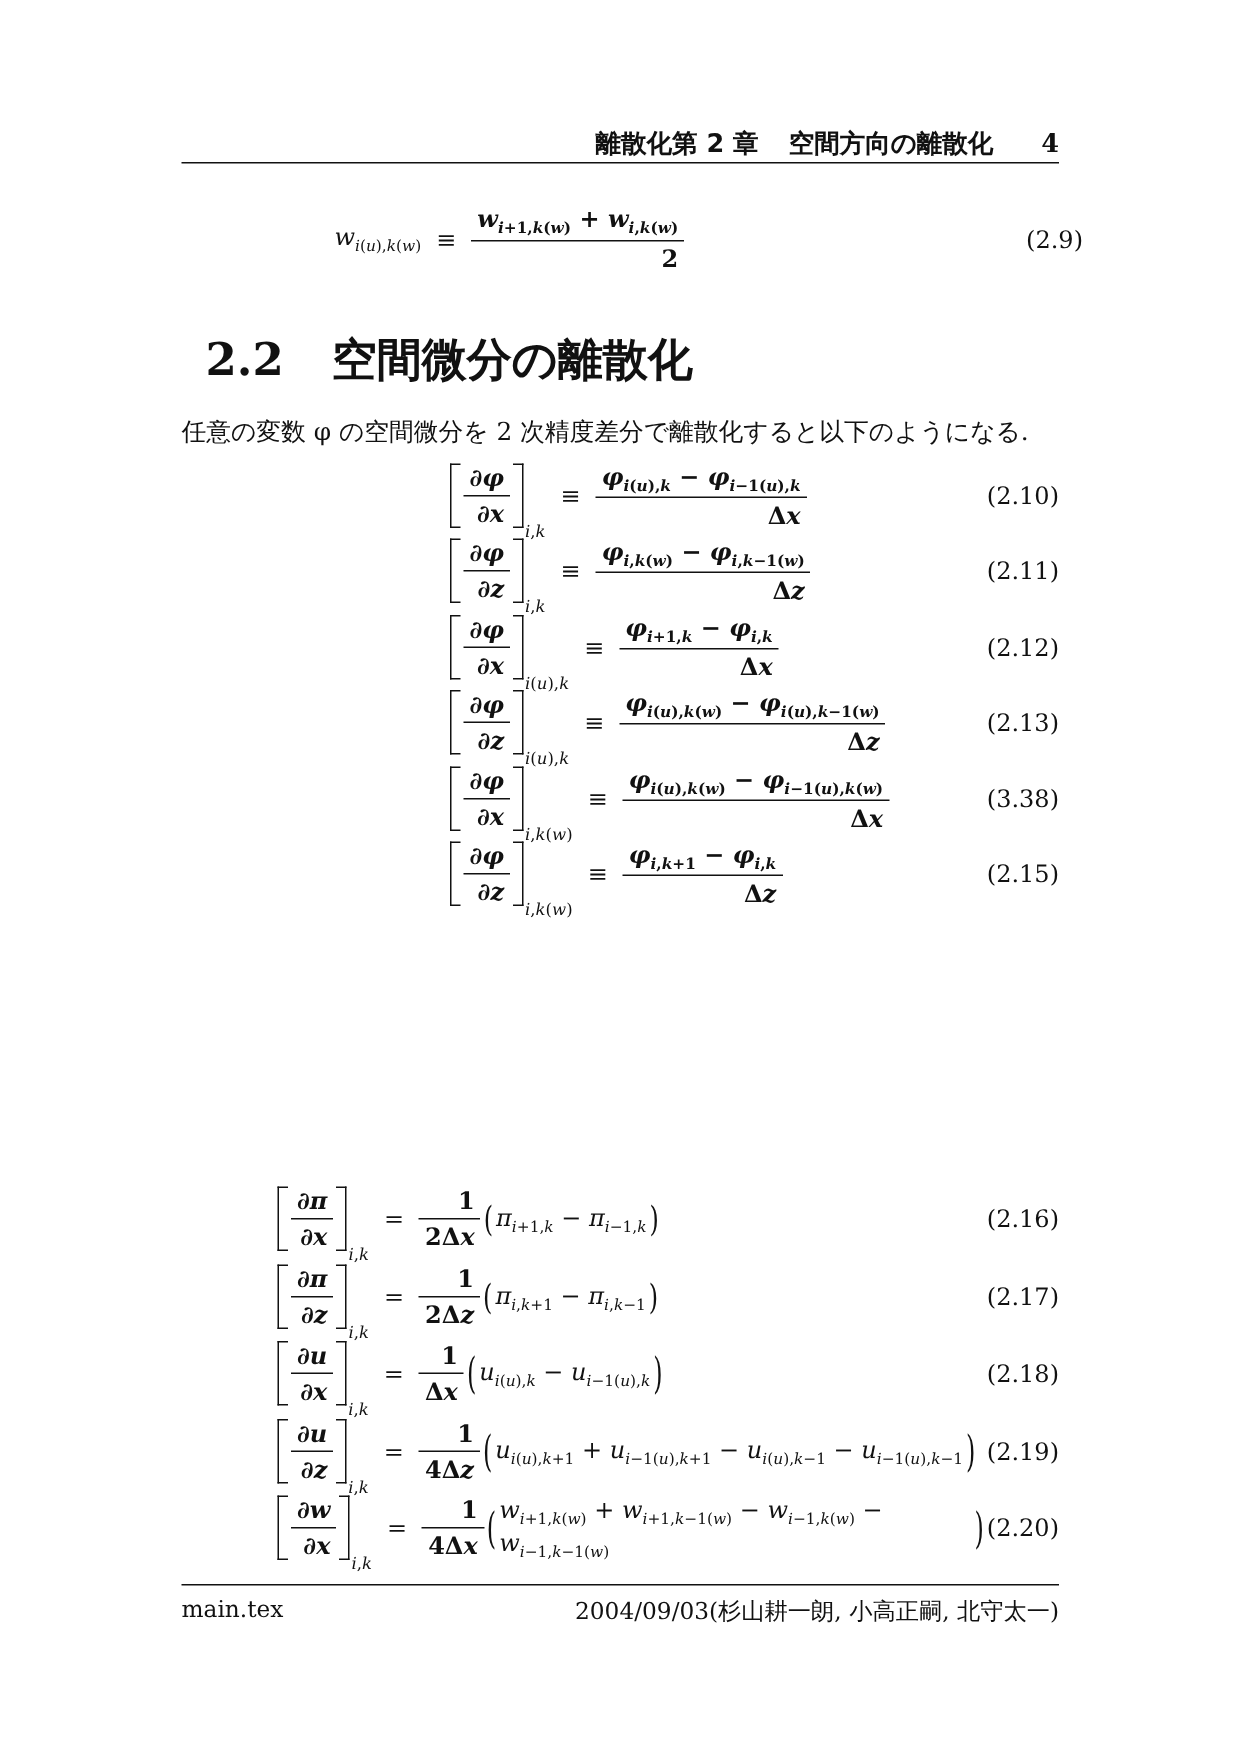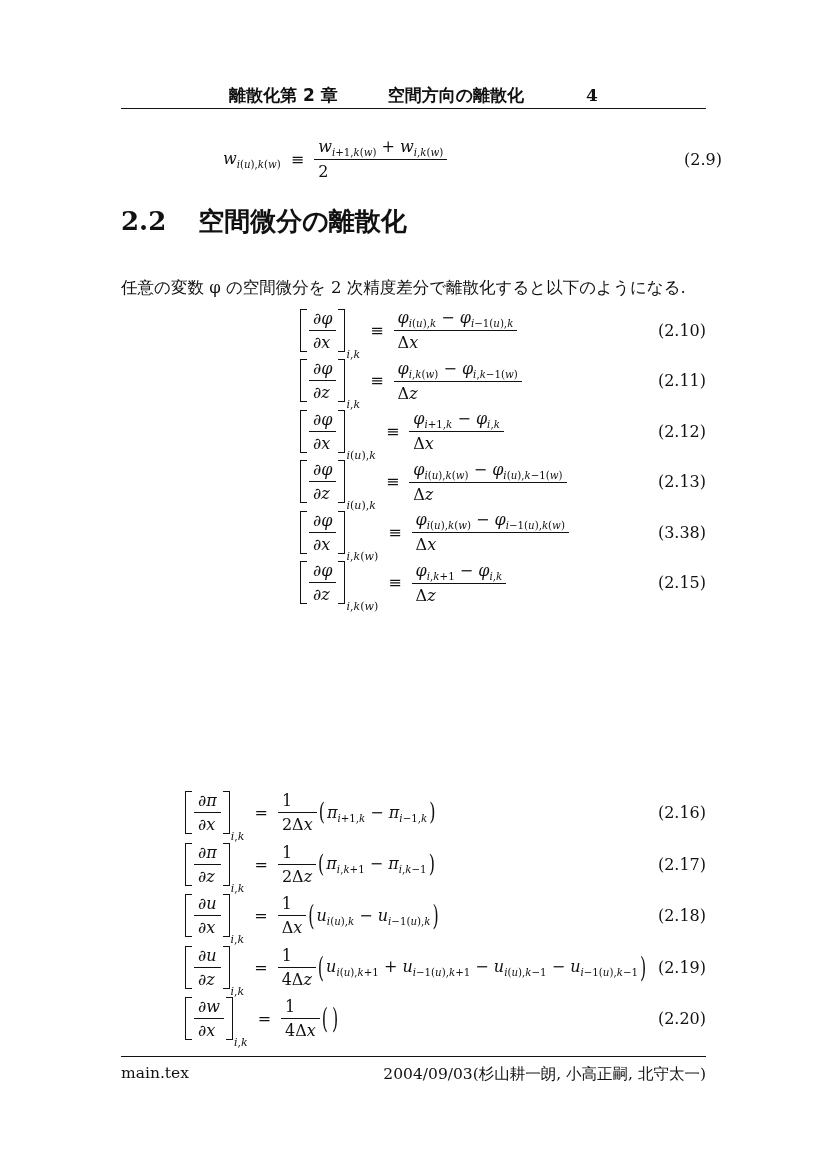--- a/index.html
+++ b/index.html
@@ -2,52 +2,52 @@
 <html><head>
 <meta charset="utf-8">
 <style>
   html,body{margin:0;padding:0;background:#ffffff;}
   .page{position:relative;width:826px;height:1169px;background:#ffffff;color:#111111;
         font-family:"DejaVu Serif","Liberation Serif",serif;overflow:hidden;}
   .jp-g{font-family:"DejaVu Sans","Liberation Sans",sans-serif;font-weight:bold;}
 
   
   .header{position:absolute;left:121px;right:120px;top:84px;display:flex;
-          justify-content:center;align-items:baseline;font-size:17px;}
-  .h-right{display:flex;align-items:baseline;gap:30px;}
+          justify-content:flex-end;align-items:baseline;font-size:17px;}
+  .h-right{display:flex;align-items:baseline;}
   .h-gap{margin-left:20px;}
   .pagenum{margin-left:32px;font-weight:bold;font-size:17px;font-family:"DejaVu Serif",serif;}
   .hrule{position:absolute;left:121px;right:120px;border-top:1.6px solid #111;}
   .hrule.top{top:108px;}
   .hrule.bottom{top:1056px;}
   .footer{position:absolute;left:121px;right:120px;top:1064px;display:flex;
           justify-content:space-between;font-size:15.5px;text-align:right;}
 
   
-  .section{position:absolute;left:121px;top:204px;margin:0;font-size:26px;font-weight:bold;}
+  .section{position:absolute;left:121px;top:204px;margin:16px;font-size:30px;font-weight:bold;}
   .secnum{font-family:"DejaVu Serif",serif;margin-right:32px;}
   .para{position:absolute;left:121px;right:118px;margin:0;font-size:16.5px;line-height:27.5px;}
   .p1{top:274px;}
   .p2{top:631px;white-space:pre-line;}
   .subheading{position:absolute;left:121px;top:718px;margin:0;font-size:16.5px;}
 
   
   .eqrow{display:flex;align-items:center;font-size:16px;}
   .eq29{position:absolute;left:121px;right:104px;top:133px;height:52px;padding-left:102px;}
   .defs{position:absolute;left:121px;right:120px;top:305px;}
   .defs .eqrow{height:50.5px;padding-left:179px;}
   .scalars{position:absolute;left:121px;right:120px;top:787px;}
   .scalars .eqrow{height:51.5px;padding-left:64px;}
   .eqnum{margin-left:auto;font-size:16px;font-style:normal;}
   .rel{margin:0 10px;}
   i{font-style:italic;}
   sub{font-size:64%;line-height:1;}
 
   
-  .frac{display:inline-block;text-align:left;vertical-align:middle;}
+  .frac{display:inline-block;text-align:right;vertical-align:middle;font-weight:bold;}
   .fnum{display:block;padding:0 4px 2px;border-bottom:1px solid #111;}
   .fden{display:block;padding:2px 4px 0;}
 
   
   .blhs{display:inline-flex;align-items:stretch;}
   .blhs .frac{align-self:center;}
   .br{width:6px;}
   .brl{border-left:1.6px solid #111;border-top:1.6px solid #111;border-bottom:1.6px solid #111;margin-right:2px;}
   .brr{border-right:1.6px solid #111;border-top:1.6px solid #111;border-bottom:1.6px solid #111;margin-left:2px;}
   .bsub{align-self:flex-end;font-size:11px;transform:translateY(9px);margin-left:1px;}
@@ -284,20 +284,21 @@
           </span>
           <span class="br brr"></span>
           <span class="bsub"><i>i</i>,<i>k</i></span>
         </span>
         <span class="rel">=</span>
         <span class="frac">
           <span class="fnum">1</span>
           <span class="fden">4Δ<i>x</i></span>
         </span>
         <span class="bp big">(</span>
+        <span><i>w</i><sub><i>i</i>+1,<i>k</i>(<i>w</i>)</sub> + <i>w</i><sub><i>i</i>+1,<i>k</i>−1(<i>w</i>)</sub> − <i>w</i><sub><i>i</i>−1,<i>k</i>(<i>w</i>)</sub> − <i>w</i><sub><i>i</i>−1,<i>k</i>−1(<i>w</i>)</sub></span>
         <span class="bp big">)</span>
         <span class="eqnum">(2.20)</span>
       </div>
     </div>
 
   <div class="hrule bottom"></div>
   <div class="footer">
     <span>main.tex</span>
     <span>2004/09/03(杉山耕一朗, 小高正嗣, 北守太一)</span>
   </div>

